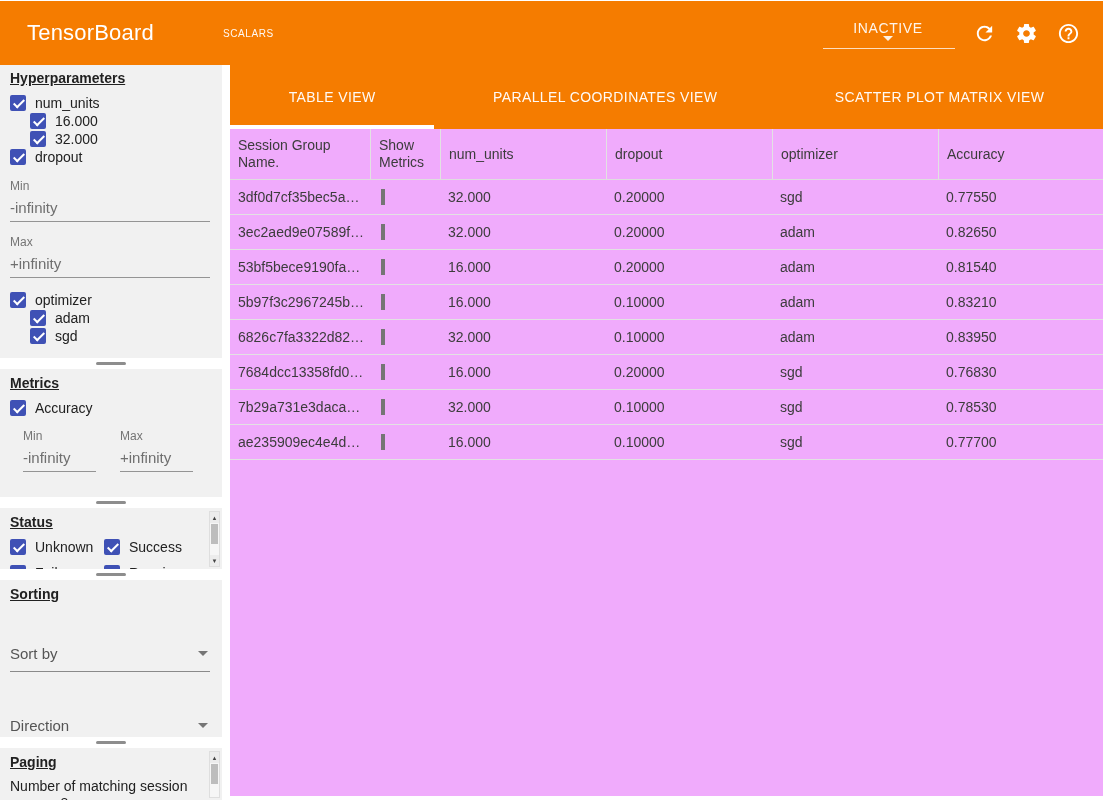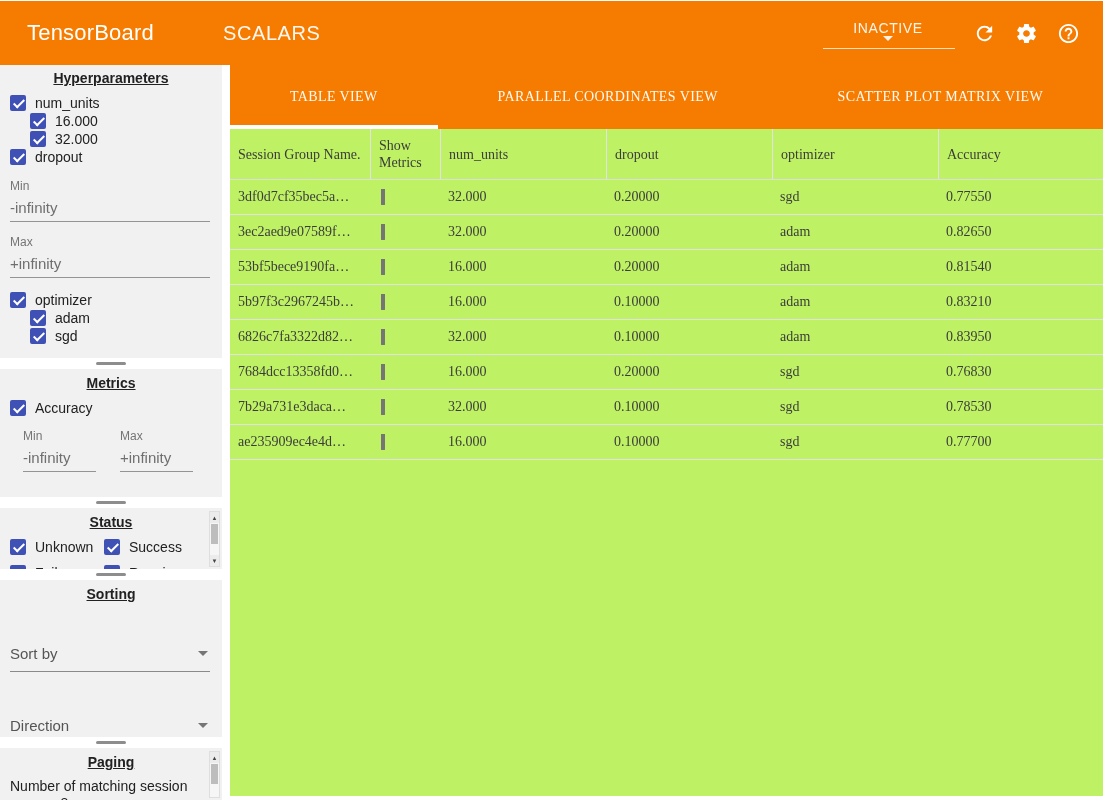--- a/index.html
+++ b/index.html
@@ -3,39 +3,39 @@
 <meta charset="utf-8">
 <style>
   * { margin:0; padding:0; box-sizing:border-box; }
   html,body { width:1103px; height:800px; overflow:hidden; }
   body { font-family:"Liberation Sans", sans-serif; background:#fff; position:relative; }
 
   
   .topbar { position:absolute; top:1px; left:0; width:1103px; height:64px; background:#f57c00; display:flex; align-items:stretch; color:#fff; z-index:5; }
   .logo { font-size:22px; color:#fff; display:flex; align-items:center; margin-left:27px; margin-right:52px; letter-spacing:.2px; }
   .nav-tabs { display:flex; align-items:stretch; }
-  .nav-tab { display:flex; align-items:center; padding:0 17px; font-size:20px; letter-spacing:.6px; color:rgba(255,255,255,.95); cursor:pointer; border-bottom:3px solid transparent; border-top:3px solid transparent; }
+  .nav-tab { display:flex; align-items:center; padding:0 17px; font-size:10px; letter-spacing:.6px; color:rgba(255,255,255,.95); cursor:pointer; border-bottom:3px solid transparent; border-top:3px solid transparent; }
   .nav-tab.active { border-bottom-color:#fff; }
   .topbar-right { margin-left:auto; display:flex; align-items:center; gap:16px; padding-right:22px; }
   .reload-select { width:132px; display:flex; justify-content:space-between; align-items:center; border-bottom:1px solid rgba(255,255,255,.75); padding:2px 2px 7px 0; font-size:14px; letter-spacing:.6px; color:rgba(255,255,255,.92); cursor:pointer;flex-direction:column; }
   .arrow-down-white { width:0; height:0; border-left:5px solid transparent; border-right:5px solid transparent; border-top:5px solid rgba(255,255,255,.9); }
   .icon-btn { background:none; border:none; width:26px; height:26px; padding:1px; cursor:pointer; display:flex; align-items:center; justify-content:center; }
   .icon-btn svg { width:23px; height:23px; fill:#fff; }
 
   
   .sidebar { position:absolute; left:0; top:64px; width:222px; height:736px; display:flex; flex-direction:column; background:#fff; }
   .side-section { background:#f1f1f1; padding:6px 10px; overflow:hidden; position:relative; }
   .sec-hparams { height:294px; }
   .sec-metrics { height:128px; }
   .sec-status  { height:61px; }
   .sec-sorting { height:157px; }
   .sec-paging  { flex:1; }
   .gap { height:11px; background:#fff; display:flex; align-items:center; justify-content:center; }
   .handle { width:30px; height:3px; background:#8d8d8d; border-radius:2px; cursor:row-resize; }
-  .side-heading { font-size:14px; font-weight:bold; text-decoration:underline; color:#212121; margin-bottom:8px;text-align:center; }
+  .side-heading { font-size:14px; font-weight:bold; text-decoration:underline; color:#212121; margin-bottom:8px; }
   .cb-row { display:flex; align-items:center; height:18px; gap:9px; }
   .cb-row.indent { margin-left:20px; }
   .cb-label { font-size:14px; color:#212121; }
   .cb { width:16px; height:16px; border:2px solid #616161; border-radius:2px; background:transparent; flex:none; position:relative; cursor:pointer; }
   .cb.checked { background:#3f51b5; border-color:#3f51b5; }
   .cb.checked::after { content:""; position:absolute; left:4px; top:0; width:4px; height:9px; border:solid #fff; border-width:0 2px 2px 0; transform:rotate(45deg); }
   .field-label { font-size:12px; color:#757575; margin-top:13px; }
   .fieldbox { font-size:15px; color:#6f6f6f; border-bottom:1px solid #949494; padding:6px 0 5px; width:200px; cursor:text; }
   .group-gap { margin-top:13px; }
   .mm-grid { display:flex; gap:24px; margin-top:12px; margin-left:13px; }
@@ -48,21 +48,21 @@
   .select-box.second { margin-top:38px; }
   .arrow-down-gray { width:0; height:0; border-left:5px solid transparent; border-right:5px solid transparent; border-top:5px solid #757575; }
   .paging-info { font-size:14px; color:#212121; margin-top:7px; width:185px; line-height:17px; }
 
   .mock-scrollbar { position:absolute; top:3px; right:2px; bottom:2px; width:11px; background:#f6f6f6; border:1px solid #dedede; display:flex; flex-direction:column; }
   .sb-btn { height:11px; flex:none; display:flex; align-items:center; justify-content:center; font-size:6px; color:#444; background:#ececec; cursor:pointer; }
   .sb-thumb { margin:1px; height:20px; background:#bdbdbd; flex:none; cursor:grab; }
   .sb-space { flex:1; }
 
   
-  .main { position:absolute; left:230px; top:64px; width:873px; bottom:4px; background:#bef264;font-family:Liberation Serif, serif; }
+  .main { position:absolute; left:230px; top:64px; width:873px; bottom:4px; background:#f0abfc; }
   .view-tabs { height:65px; background:#f57c00; display:flex; align-items:stretch; }
   .view-tab { flex:1 1 auto; display:flex; align-items:center; justify-content:center; padding:0 40px; color:rgba(255,255,255,.96); font-size:14px; letter-spacing:.4px; cursor:pointer; border-bottom:4px solid transparent; border-top:4px solid transparent; white-space:nowrap; }
   .view-tab.active { border-bottom-color:#fff; }
 
   .t-head { display:flex; height:51px; border-bottom:1px solid #dedede; align-items:stretch; }
   .t-hcell { display:flex; align-items:center; padding:4px 8px; font-size:14px; color:#3c3c3c; line-height:17px; cursor:pointer; }
   .t-hcell + .t-hcell { border-left:1px solid #e2e2e2; }
   .t-row { display:flex; height:35px; border-bottom:1px solid #e2e2e2; align-items:center; }
   .t-cell { padding:0 8px; font-size:14px; color:#3c3c3c; white-space:nowrap; overflow:hidden; }
   .c-name { width:140px; flex:none; }

